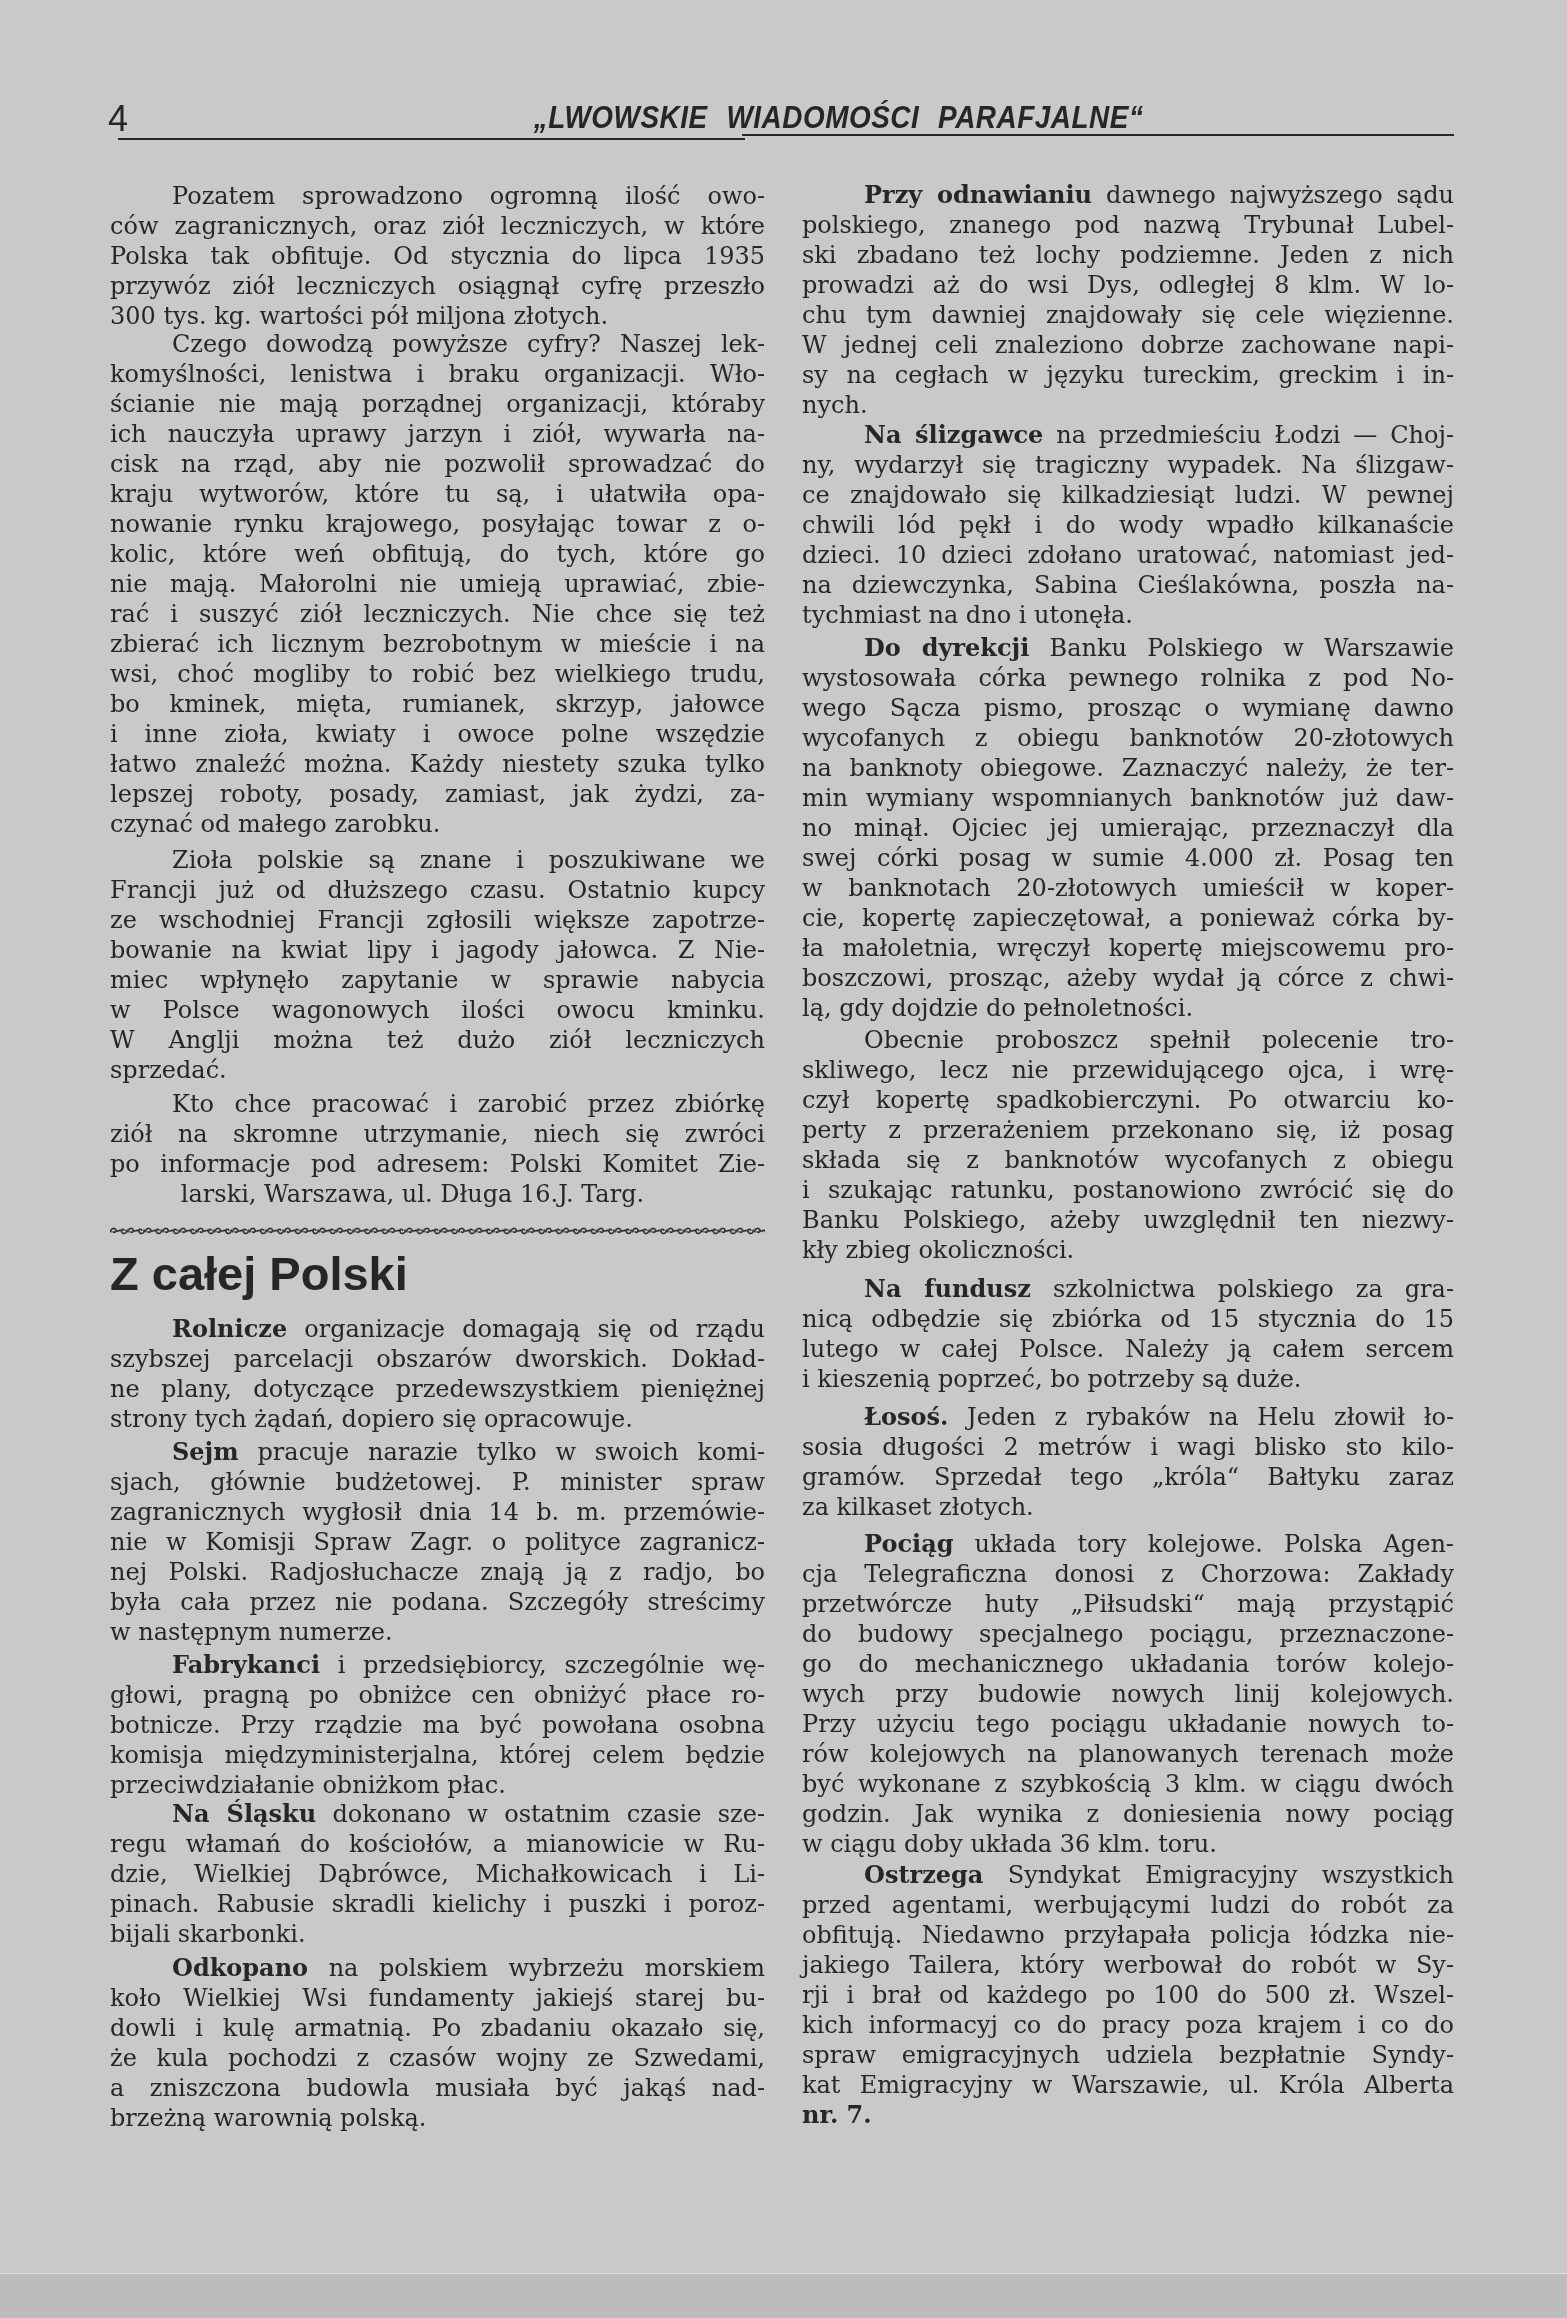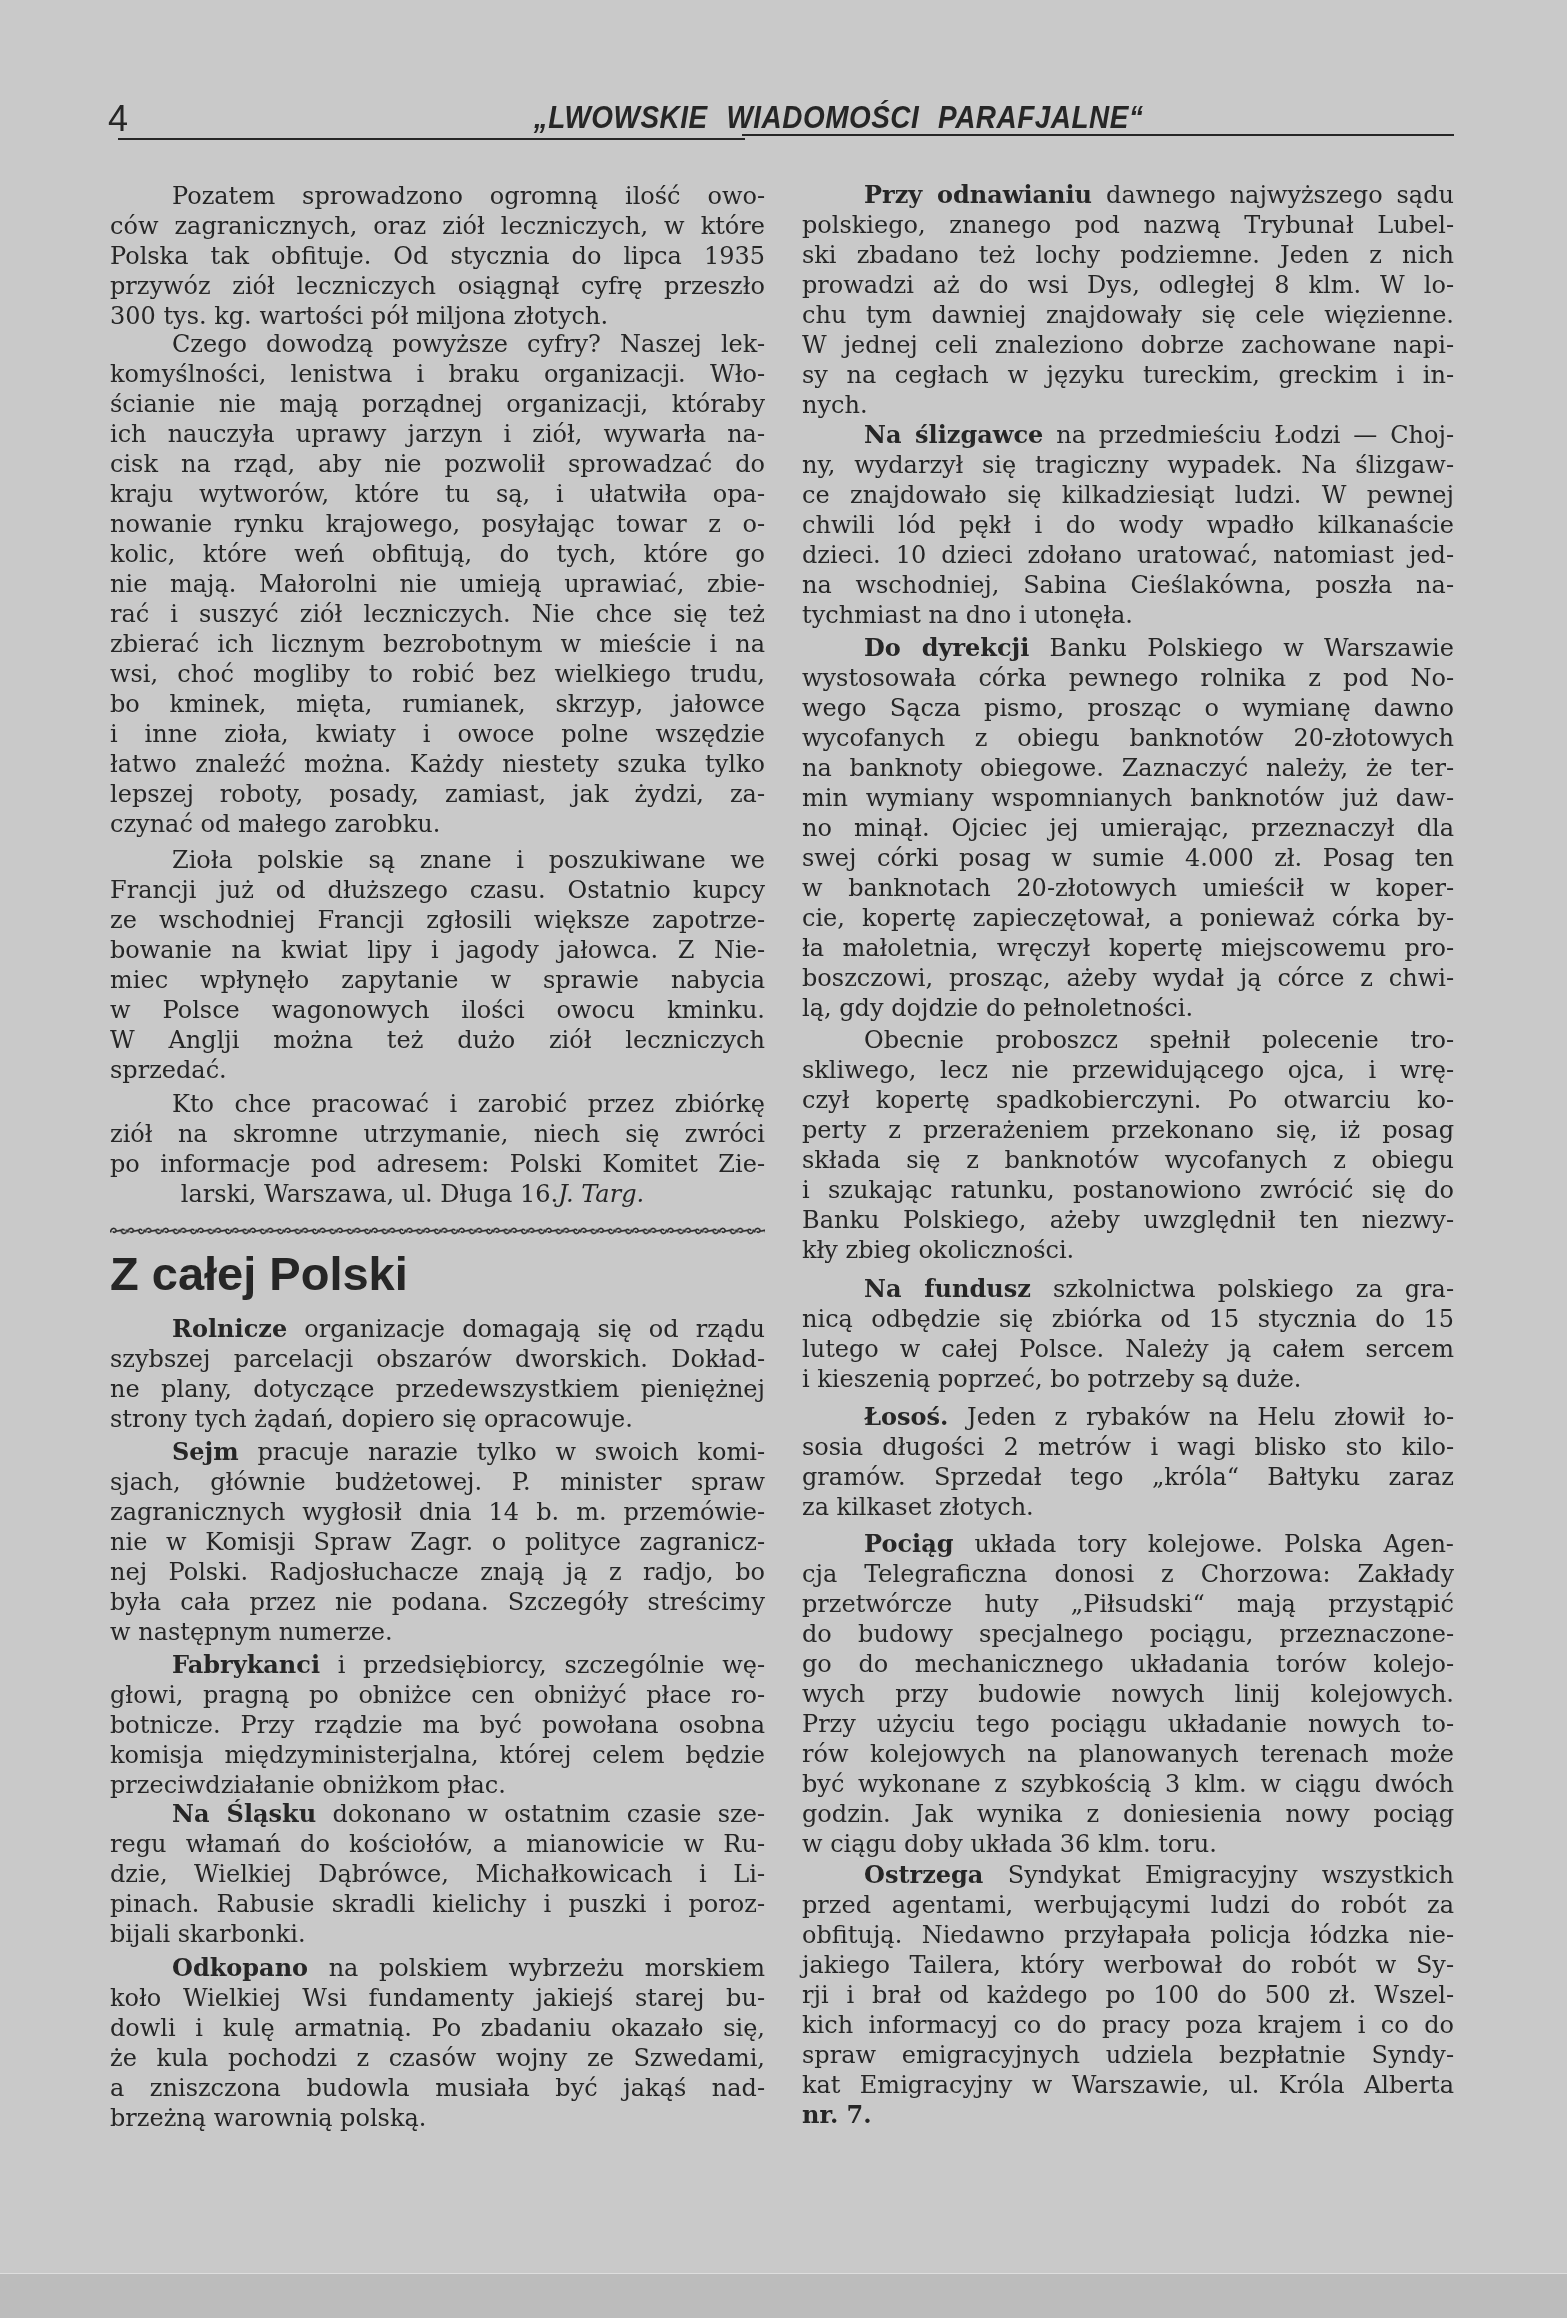--- a/index.html
+++ b/index.html
@@ -29,21 +29,21 @@
   .col.right { left: 802px; width: 652px; }
   .para { position: absolute; left: 0; right: 0; }
   .line {
     height: 30px; line-height: 30px; font-size: 24px;
     text-align: justify; text-align-last: justify;
   }
   .line.first { text-indent: 62px; }
   .line.last { text-align-last: left; }
   .line b { font-weight: bold; }
   .line.with-sig { display: flex; justify-content: center; text-align-last: left; }
-  .line .signature { font-style: italic; margin-right: 50px; }
+  .line .signature { margin-right: 50px; }
   .para.bold-last .line.last { font-weight: bold; }
   .ornament { position: absolute; left: 0; top: 1226px; width: 655px; height: 10px; }
   .section-heading {
     position: absolute; left: 0; top: 1250px; margin: 0;
     font-family: "Liberation Sans", sans-serif; font-weight: bold;
     font-size: 47px; line-height: 47px; white-space: nowrap;
   }
   .paper-edge {
     position: absolute; left: 0; top: 2273px; width: 1568px; height: 46px;
     background: #bcbcbc; border-top: 1.7px solid #dedede;
@@ -164,21 +164,21 @@
       <div class="line"><span><span>W jednej celi znaleziono dobrze zachowane napi-</span></span></div>
       <div class="line"><span><span>sy na cegłach w języku tureckim, greckim i in-</span></span></div>
       <div class="line last"><span><span>nych.</span></span></div>
     </div>
   <div class="para" style="top:420px">
       <div class="line first"><span><b>Na ślizgawce</b> <span>na przedmieściu Łodzi — Choj-</span></span></div>
       <div class="line"><span><span>ny, wydarzył się tragiczny wypadek. Na ślizgaw-</span></span></div>
       <div class="line"><span><span>ce znajdowało się kilkadziesiąt ludzi. W pewnej</span></span></div>
       <div class="line"><span><span>chwili lód pękł i do wody wpadło kilkanaście</span></span></div>
       <div class="line"><span><span>dzieci. 10 dzieci zdołano uratować, natomiast jed-</span></span></div>
-      <div class="line"><span><span>na wschodniej, Sabina Cieślakówna, poszła na-</span></span></div>
+      <div class="line"><span><span>na dziewczynka, Sabina Cieślakówna, poszła na-</span></span></div>
       <div class="line last"><span><span>tychmiast na dno i utonęła.</span></span></div>
     </div>
   <div class="para" style="top:633px">
       <div class="line first"><span><b>Do dyrekcji</b> <span>Banku Polskiego w Warszawie</span></span></div>
       <div class="line"><span><span>wystosowała córka pewnego rolnika z pod No-</span></span></div>
       <div class="line"><span><span>wego Sącza pismo, prosząc o wymianę dawno</span></span></div>
       <div class="line"><span><span>wycofanych z obiegu banknotów 20-złotowych</span></span></div>
       <div class="line"><span><span>na banknoty obiegowe. Zaznaczyć należy, że ter-</span></span></div>
       <div class="line"><span><span>min wymiany wspomnianych banknotów już daw-</span></span></div>
       <div class="line"><span><span>no minął. Ojciec jej umierając, przeznaczył dla</span></span></div>

